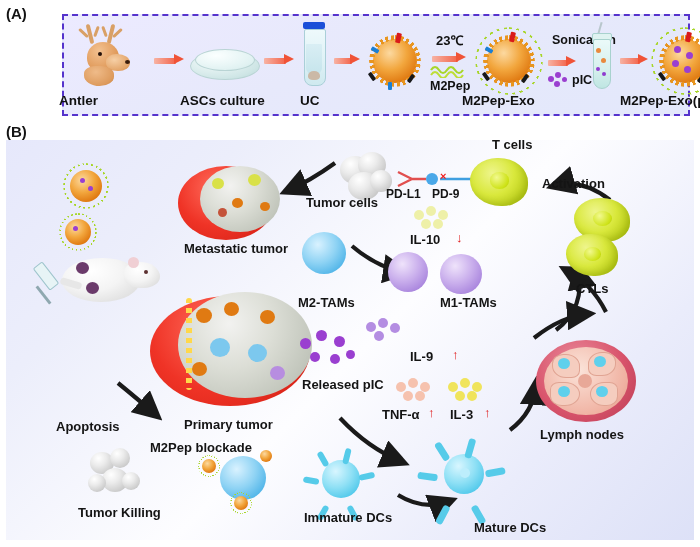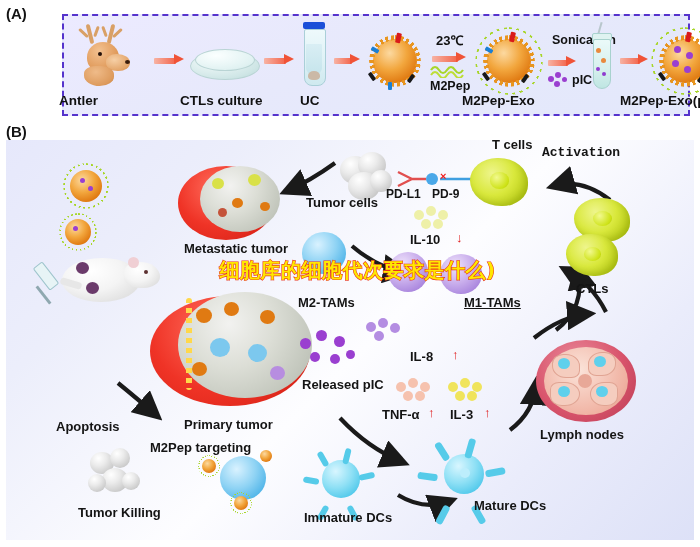--- a/index.html
+++ b/index.html
@@ -165,21 +165,21 @@
 
     <div class="flowarrow" style="left:92px;top:42px;width:30px;">
       <div class="bar"></div>
         <div class="head"></div>
     </div>
 
     <div class="abs" style="left:126px;top:34px;width:72px;height:34px;">
       <div class="dish" style="left:2px;top:4px;width:68px;height:26px;"></div>
       <div class="dish" style="left:7px;top:1px;width:58px;height:20px;background:radial-gradient(ellipse at 35% 28%,#fbffff,#e1f2f2 70%,#cde6e6);"></div>
     </div>
-    <div class="lbl aLabel" style="left:118px;top:80px;">CTLs culture</div>
+    <div class="lbl aLabel" style="left:118px;top:80px;">ASCs culture</div>
 
     <div class="flowarrow" style="left:202px;top:42px;width:30px;">
       <div class="bar"></div>
         <div class="head"></div>
     </div>
 
     <div class="abs" style="left:238px;top:8px;width:28px;height:66px;">
       <div class="tube-cap" style="left:3px;top:0px;width:22px;height:7px;"></div>
       <div class="tube-body" style="left:4px;top:7px;width:20px;height:55px;"></div>
       <div class="abs" style="left:6px;top:22px;width:16px;height:30px;background:linear-gradient(180deg,#d9eef4,#c6e5ec);border-radius:1px 1px 6px 6px;"></div>
@@ -365,21 +365,21 @@
     <div class="pd-x" style="left:44px;top:2px;">×</div>
   </div>
   <div class="lbl" style="left:386px;top:188px;font-size:12px;font-weight:700;color:#141414;">PD-L1</div>
   <div class="lbl" style="left:432px;top:188px;font-size:12px;font-weight:700;color:#141414;">PD-9</div>
 
   <div class="tcell" style="left:470px;top:158px;width:58px;height:48px;">
     <div class="nuc"></div>
   </div>
   <div class="lbl bLabel" style="left:492px;top:138px;">T cells</div>
 
-  <div class="lbl bLabel" style="left:542px;top:146px;font-family:Liberation Mono, monospace;">Activation</div>
+  <div class="lbl bLabel" style="left:542px;top:177px;">Activation</div>
 
   <div class="tcell" style="left:574px;top:198px;width:56px;height:44px;">
     <div class="nuc"></div>
   </div>
   <div class="tcell" style="left:566px;top:234px;width:52px;height:42px;">
     <div class="nuc"></div>
   </div>
   <div class="lbl bLabel" style="left:576px;top:282px;">CTLs</div>
 
   <div class="abs" style="left:414px;top:206px;width:40px;height:26px;">
@@ -389,36 +389,36 @@
     <div class="cyto" style="left:7px;top:13px;width:10px;height:10px;background:#eef0a8;"></div>
     <div class="cyto" style="left:19px;top:13px;width:10px;height:10px;background:#eef0a8;"></div>
   </div>
   <div class="lbl bLabel" style="left:410px;top:233px;">IL-10</div>
   <div class="lbl updown" style="left:456px;top:231px;">↓</div>
 
   <div class="macro" style="left:302px;top:232px;width:44px;height:42px;"></div>
   <div class="macro2" style="left:388px;top:252px;width:40px;height:40px;"></div>
   <div class="lbl bLabel" style="left:298px;top:296px;">M2-TAMs</div>
   <div class="macro2" style="left:440px;top:254px;width:42px;height:40px;"></div>
-  <div class="lbl bLabel" style="left:464px;top:296px;text-decoration:underline;">M1-TAMs</div>
+  <div class="lbl bLabel" style="left:440px;top:296px;">M1-TAMs</div>
 
   <div class="abs" style="left:150px;top:286px;width:170px;height:128px;">
     <div class="vessel" style="left:0px;top:10px;width:160px;height:110px;"></div>
     <div class="tumor-core" style="left:28px;top:6px;width:134px;height:106px;"></div>
     <div class="tumor-cell-dot" style="left:46px;top:22px;width:16px;height:15px;background:#e07a12;"></div>
     <div class="tumor-cell-dot" style="left:74px;top:16px;width:15px;height:14px;background:#e07a12;"></div>
     <div class="tumor-cell-dot" style="left:110px;top:24px;width:15px;height:14px;background:#e07a12;"></div>
     <div class="tumor-cell-dot" style="left:60px;top:52px;width:20px;height:19px;background:#7cc8ee;"></div>
     <div class="tumor-cell-dot" style="left:98px;top:58px;width:19px;height:18px;background:#7cc8ee;"></div>
     <div class="tumor-cell-dot" style="left:42px;top:76px;width:15px;height:14px;background:#e07a12;"></div>
     <div class="tumor-cell-dot" style="left:120px;top:80px;width:15px;height:14px;background:#b78de0;"></div>
     <div class="abs" style="left:36px;top:12px;width:6px;height:92px;background:repeating-linear-gradient(180deg,#ffd84a 0 5px,rgba(0,0,0,0) 5px 10px);border-radius:3px;"></div>
   </div>
   <div class="lbl bLabel" style="left:184px;top:418px;">Primary tumor</div>
-  <div class="lbl bLabel" style="left:150px;top:441px;">M2Pep targeting</div>
+  <div class="lbl bLabel" style="left:150px;top:441px;">M2Pep blockade</div>
 
   <div class="macro" style="left:220px;top:456px;width:46px;height:44px;"></div>
   <div class="abs" style="left:198px;top:455px;width:22px;height:22px;">
     <div class="exo" style="left:4px;top:4px;width:14px;height:14px;"></div>
     <div class="exo-ring" style="left:0px;top:0px;width:22px;height:22px;
         background:repeating-conic-gradient(#a8d62a 0deg 6deg, rgba(0,0,0,0) 6deg 14deg);
         -webkit-mask:radial-gradient(circle, transparent 62%, #000 63%);
         mask:radial-gradient(circle, transparent 62%, #000 63%);"></div>
   </div>
   <div class="abs" style="left:230px;top:492px;width:22px;height:22px;">
@@ -451,21 +451,21 @@
     <div class="pic-dot" style="left:46px;top:20px;width:9px;height:9px;"></div>
   </div>
   <div class="lbl bLabel" style="left:302px;top:378px;">Released pIC</div>
 
   <div class="abs" style="left:366px;top:318px;width:38px;height:24px;">
     <div class="cyto" style="left:0px;top:4px;width:10px;height:10px;background:#b48de2;"></div>
     <div class="cyto" style="left:12px;top:0px;width:10px;height:10px;background:#b48de2;"></div>
     <div class="cyto" style="left:24px;top:5px;width:10px;height:10px;background:#b48de2;"></div>
     <div class="cyto" style="left:8px;top:13px;width:10px;height:10px;background:#b48de2;"></div>
   </div>
-  <div class="lbl bLabel" style="left:410px;top:350px;">IL-8</div>
+  <div class="lbl bLabel" style="left:410px;top:350px;">IL-9</div>
   <div class="lbl updown" style="left:452px;top:348px;">↑</div>
 
   <div class="abs" style="left:396px;top:378px;width:40px;height:24px;">
     <div class="cyto" style="left:0px;top:4px;width:10px;height:10px;background:#f6c2ae;"></div>
     <div class="cyto" style="left:12px;top:0px;width:10px;height:10px;background:#f6c2ae;"></div>
     <div class="cyto" style="left:24px;top:4px;width:10px;height:10px;background:#f6c2ae;"></div>
     <div class="cyto" style="left:7px;top:13px;width:10px;height:10px;background:#f6c2ae;"></div>
     <div class="cyto" style="left:19px;top:13px;width:10px;height:10px;background:#f6c2ae;"></div>
   </div>
   <div class="lbl bLabel" style="left:382px;top:408px;">TNF-α</div>
@@ -495,34 +495,33 @@
   <div class="dc" style="left:428px;top:442px;width:72px;height:66px;">
     <div class="dc-body" style="left:16px;top:12px;width:40px;height:40px;"></div>
     <div class="dendrite" style="left:16px;top:-2px;width:7px;height:20px;transform:rotate(-32deg);"></div>
     <div class="dendrite" style="left:36px;top:-4px;width:7px;height:20px;transform:rotate(16deg);"></div>
     <div class="dendrite" style="left:54px;top:12px;width:7px;height:20px;transform:rotate(80deg);"></div>
     <div class="dendrite" style="left:6px;top:16px;width:7px;height:20px;transform:rotate(-82deg);"></div>
     <div class="dendrite" style="left:16px;top:44px;width:7px;height:20px;transform:rotate(-152deg);"></div>
     <div class="dendrite" style="left:42px;top:44px;width:7px;height:20px;transform:rotate(150deg);"></div>
     <div class="abs" style="left:32px;top:26px;width:10px;height:10px;border-radius:50%;background:#bdeefc;"></div>
   </div>
-  <div class="lbl bLabel" style="left:434px;top:499px;padding-left:40px;">Mature DCs</div>
+  <div class="lbl bLabel" style="left:434px;top:521px;padding-left:40px;">Mature DCs</div>
 
   <div class="abs" style="left:534px;top:338px;width:106px;height:88px;">
     <div class="ln-outer" style="left:2px;top:2px;width:100px;height:82px;"></div>
     <div class="ln-inner" style="left:10px;top:9px;width:84px;height:68px;"></div>
     <div class="ln-seg" style="left:18px;top:16px;width:26px;height:22px;border-radius:40% 50% 30% 50%;"></div>
     <div class="ln-seg" style="left:54px;top:14px;width:26px;height:22px;border-radius:50% 40% 50% 30%;"></div>
     <div class="ln-seg" style="left:16px;top:44px;width:28px;height:22px;border-radius:30% 50% 50% 40%;"></div>
     <div class="ln-seg" style="left:56px;top:44px;width:26px;height:22px;border-radius:50% 30% 40% 50%;"></div>
     <div class="abs" style="left:24px;top:20px;width:12px;height:11px;border-radius:50%;background:#5fd0ec;"></div>
     <div class="abs" style="left:60px;top:18px;width:12px;height:11px;border-radius:50%;background:#5fd0ec;"></div>
     <div class="abs" style="left:24px;top:48px;width:12px;height:11px;border-radius:50%;background:#5fd0ec;"></div>
     <div class="abs" style="left:62px;top:48px;width:12px;height:11px;border-radius:50%;background:#5fd0ec;"></div>
     <div class="abs" style="left:44px;top:36px;width:14px;height:14px;border-radius:50%;background:#e8a898;"></div>
   </div>
   <div class="lbl bLabel" style="left:540px;top:428px;">Lymph nodes</div>
 
   <div id="overlay">
-    <span class="l2">细胞库的细胞代次要求是什么)</span>
   </div>
 
 </div>
 
 </body></html>

